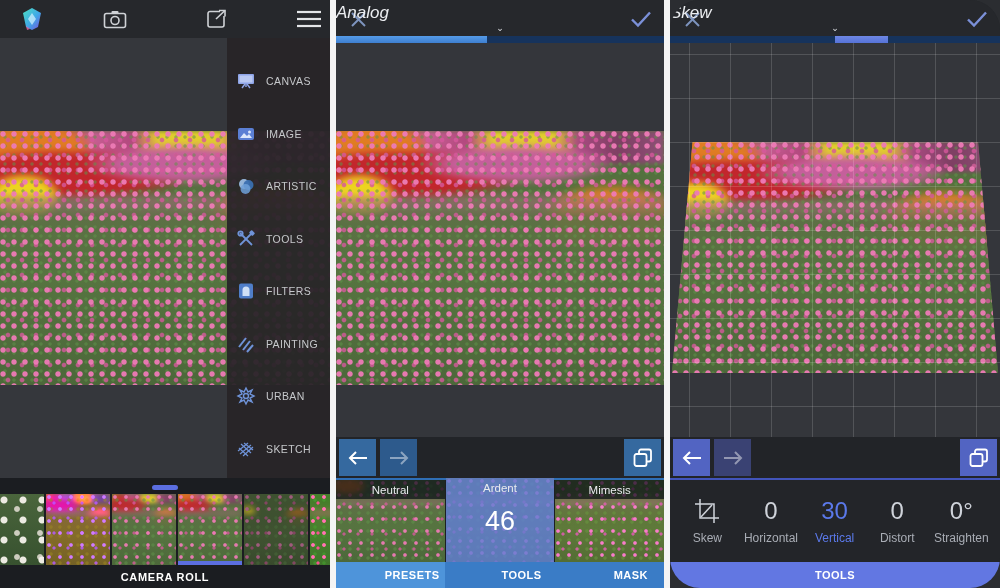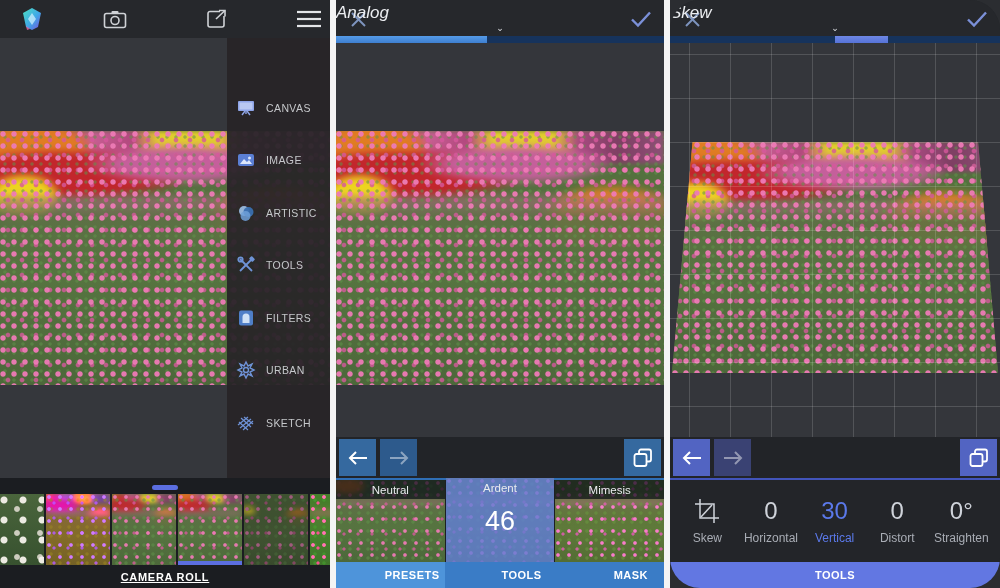--- a/index.html
+++ b/index.html
@@ -55,21 +55,21 @@
   .thumb.selected::after{content:"";position:absolute;left:0;right:0;bottom:0;height:4px;background:#5b6ee0;}
   .th-roses{background:linear-gradient(180deg,#4a653c,#37512f);}
   .th-roses::after{content:"";position:absolute;inset:0;background-image:
      radial-gradient(circle at 5px 6px,rgba(245,242,235,0.95) 3px,transparent 4px),
      radial-gradient(circle at 14px 15px,rgba(230,225,215,0.85) 2.4px,transparent 3.4px);
      background-size:19px 20px,23px 24px;}
   .th-orange .scene{filter:hue-rotate(-45deg) saturate(1.5) brightness(1.02);}
   .th-dark .scene{filter:brightness(0.72) saturate(0.9);}
   .th-bright .scene{filter:saturate(1.6) hue-rotate(6deg) brightness(1.05);}
   .roll-label{position:absolute;bottom:0;left:0;right:0;height:23px;background:#1b1d21;
-    display:flex;align-items:center;justify-content:center;color:#ffffff;font-size:11px;font-weight:bold;letter-spacing:0.7px;text-decoration:underline;}
+    display:flex;align-items:center;justify-content:center;color:#ffffff;font-size:11px;font-weight:bold;letter-spacing:0.7px;}
 
   
   .ed-header{position:absolute;top:0;left:0;right:0;height:36px;background:#26282c;z-index:5;}
   .ed-close{position:absolute;left:10px;top:7px;width:24px;height:24px;display:flex;align-items:center;justify-content:center;}
   .ed-check{position:absolute;right:10px;top:6px;width:26px;height:26px;display:flex;align-items:center;justify-content:center;}
   .ed-title{position:absolute;left:0;right:0;top:3px;color:#eceef1;font-size:17px;font-style:italic;}
   .ed-title-chev{position:absolute;left:0;right:0;top:24px;text-align:center;color:#dfe2e6;font-size:9px;line-height:9px;}
   .ed-slider{position:absolute;top:36px;left:0;right:0;height:7px;background:#16335c;z-index:5;}
   .ed-slider .fill{position:absolute;top:0;bottom:0;}
   #panel-mid .fill{left:0;width:46%;background:linear-gradient(180deg,#559be8,#3e7fd0);}
@@ -236,20 +236,30 @@
           <span class="mi">
             <svg width="20" height="20" viewBox="0 0 20 20">
                 <rect x="3" y="2.5" width="14" height="15" rx="2" fill="#4f7ec8"></rect>
             <path d="M6.5 15 V9 a3.5 3.5 0 0 1 7 0 V15 Z" fill="#cfe0f6"></path>
               </svg>
           </span>
           <span class="menu-label">FILTERS</span>
         </div>
         <div class="menu-item">
           <span class="mi">
+            <svg width="20" height="20" viewBox="0 0 20 20" stroke="#6f93d8" stroke-width="2" fill="none">
+            <path d="M3 13 L10 4"></path>
+                <path d="M7 16 L14 7"></path>
+                <path d="M11 18 L17 11"></path>
+              </svg>
+          </span>
+          <span class="menu-label">PAINTING</span>
+        </div>
+        <div class="menu-item">
+          <span class="mi">
             <svg width="20" height="20" viewBox="0 0 20 20" fill="none" stroke="#6f93d8" stroke-width="1.4">
             <path d="M10 2 L12 6 L16 4 L14 8 L18 10 L14 12 L16 16 L12 14 L10 18 L8 14 L4 16 L6 12 L2 10 L6 8 L4 4 L8 6 Z"></path>
             <circle cx="10" cy="10" r="2.5"></circle>
               </svg>
           </span>
           <span class="menu-label">URBAN</span>
         </div>
         <div class="menu-item">
           <span class="mi">
             <svg width="20" height="20" viewBox="0 0 20 20" stroke="#6f93d8" stroke-width="1.2" fill="none">

